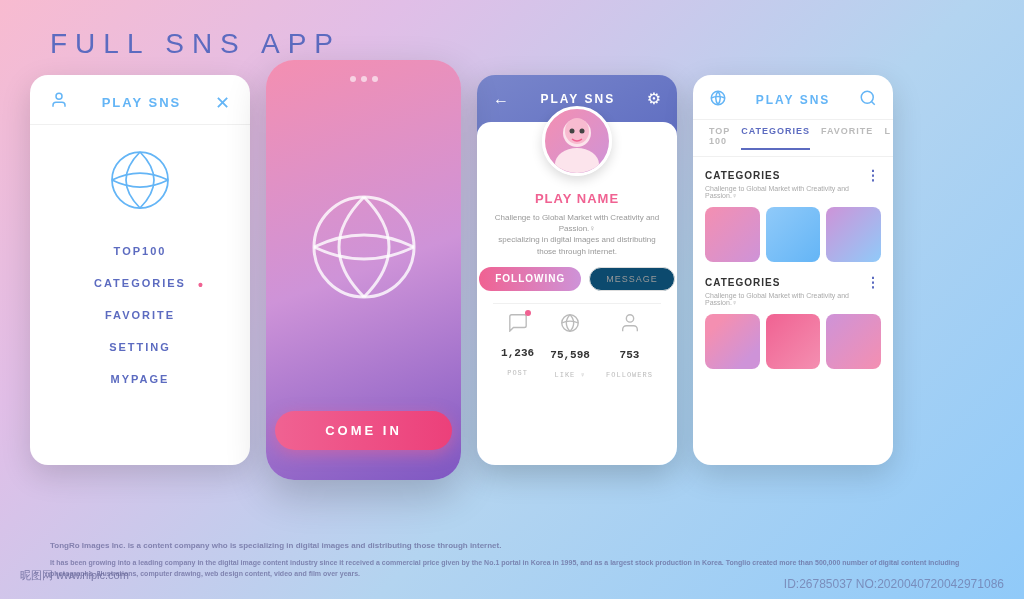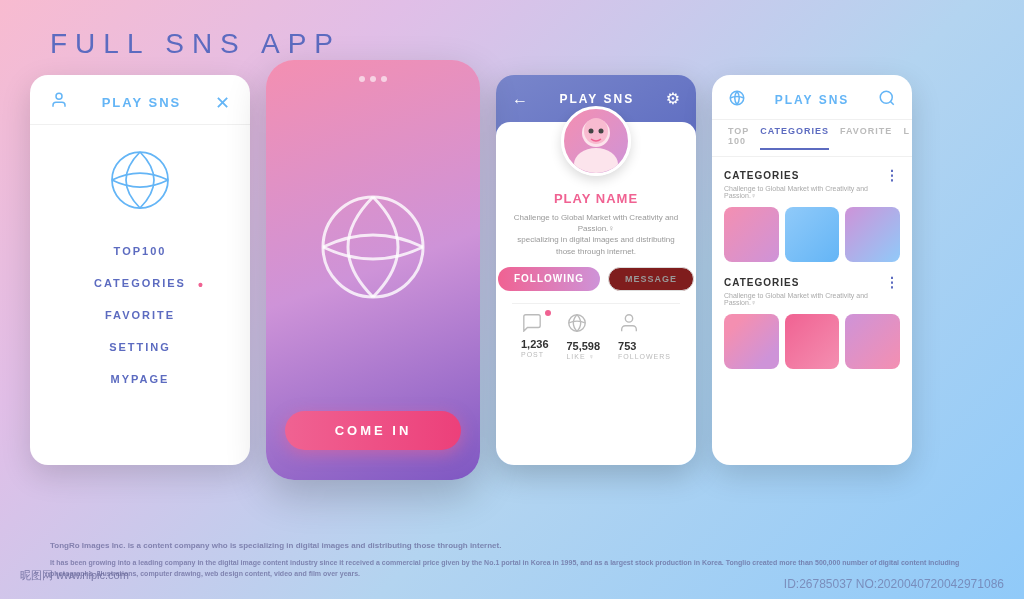--- a/index.html
+++ b/index.html
@@ -101,21 +101,21 @@
       content: '•';
       color: #f06292;
       position: absolute;
       right: 45px;
       top: 10px;
       font-size: 14px;
     }
 
     
     .phone2 {
-      width: 214px;
+      width: 195px;
       height: 420px;
       background: linear-gradient(160deg, #f48fb1 0%, #ce93d8 50%, #7e57c2 100%);
       border-radius: 28px;
       box-shadow: 0 15px 40px rgba(0,0,0,0.2);
       overflow: hidden;
       flex-shrink: 0;
       display: flex;
       flex-direction: column;
       align-items: center;
       justify-content: space-between;
@@ -258,43 +258,45 @@
       border: none;
       border-radius: 15px;
       padding: 6px 16px;
       font-size: 10px;
       font-weight: 700;
       cursor: pointer;
       letter-spacing: 1px;
     }
 
     .btn-message {
-      background: #7f1d1d;
+      background: #0c4a6e;
       color: #999;
       border: 1px solid #ddd;
       border-radius: 15px;
       padding: 6px 16px;
       font-size: 9px;
-      font-weight: 700;
+      font-weight: 400;
       cursor: pointer;
       letter-spacing: 1px;
     }
 
     .profile-stats {
       display: flex;
       justify-content: space-around;
       width: 100%;
       padding-top: 8px;
       border-top: 1px solid #f0f0f0;
     }
 
     .stat-item {
       display: flex;
       flex-direction: column;
-      gap: 1px;
+      align-items: center;
+      gap: 10px;
+      font-family: Liberation Mono, monospace;
     }
 
     .stat-icon {
       font-size: 18px;
       color: #aaa;
       position: relative;
     }
 
     .stat-dot {
       width: 6px;

